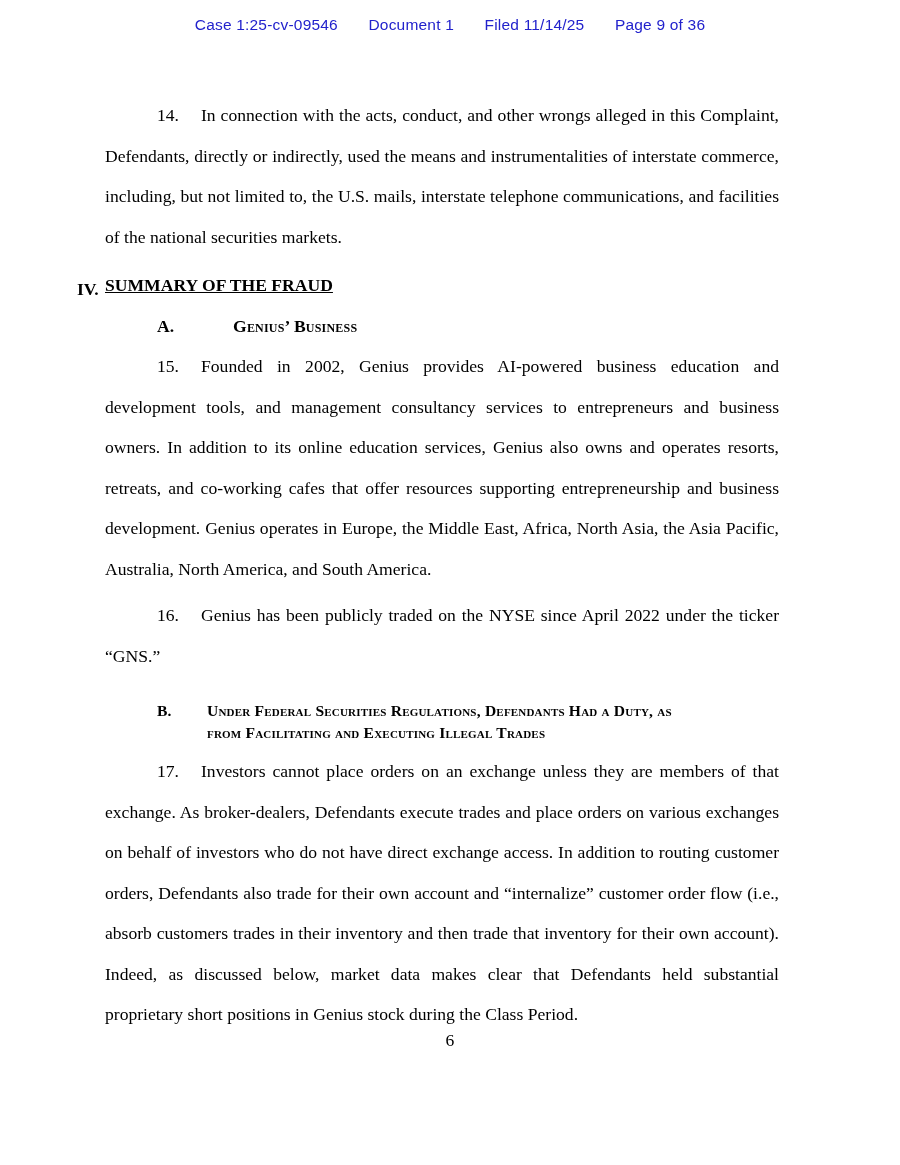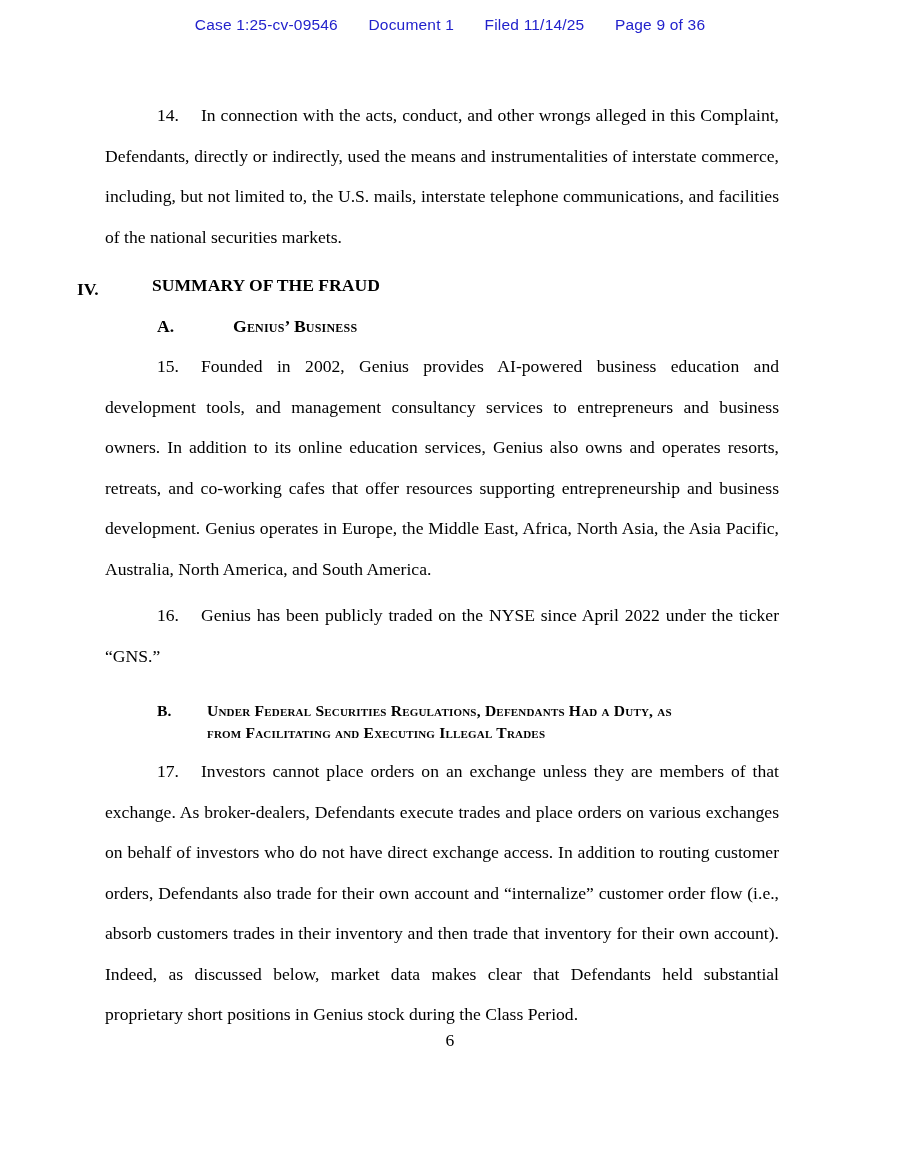--- a/index.html
+++ b/index.html
@@ -72,21 +72,21 @@
     line-height: 40.5px;
     font-weight: bold;
     margin-top: 2px;
   }
   .section-head .numeral {
     position: absolute;
     left: -28px;
     top: 4px;
   }
   .section-head .title {
-    margin-left: 47px;
+    text-decoration: underline;
   }
 
   
   .sub-head {
     font-size: 17.6px;
     line-height: 40.5px;
     font-weight: bold;
     padding-left: 52px;
     position: relative;
   }

